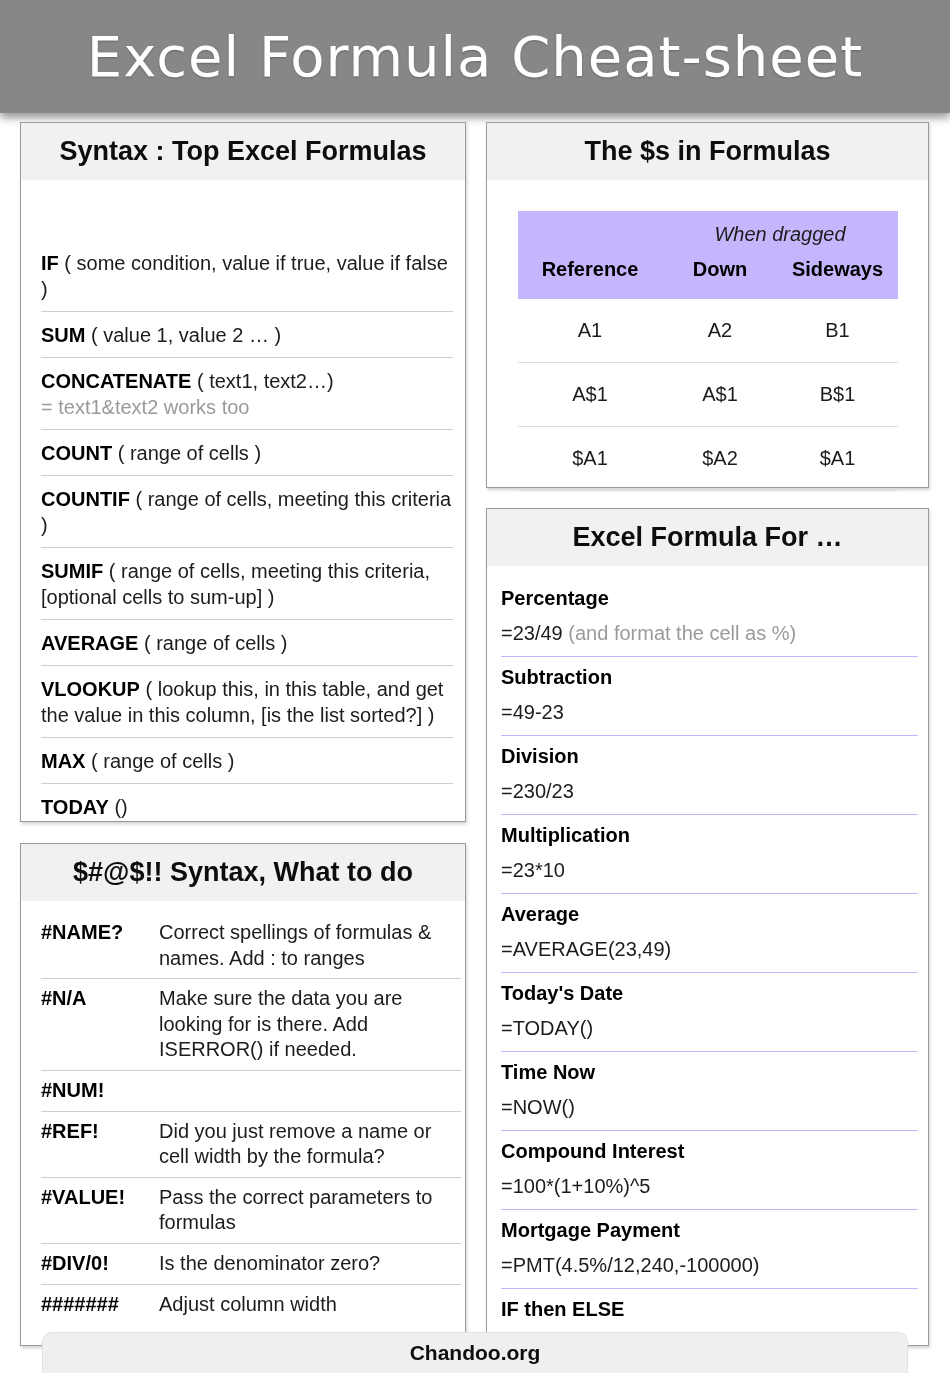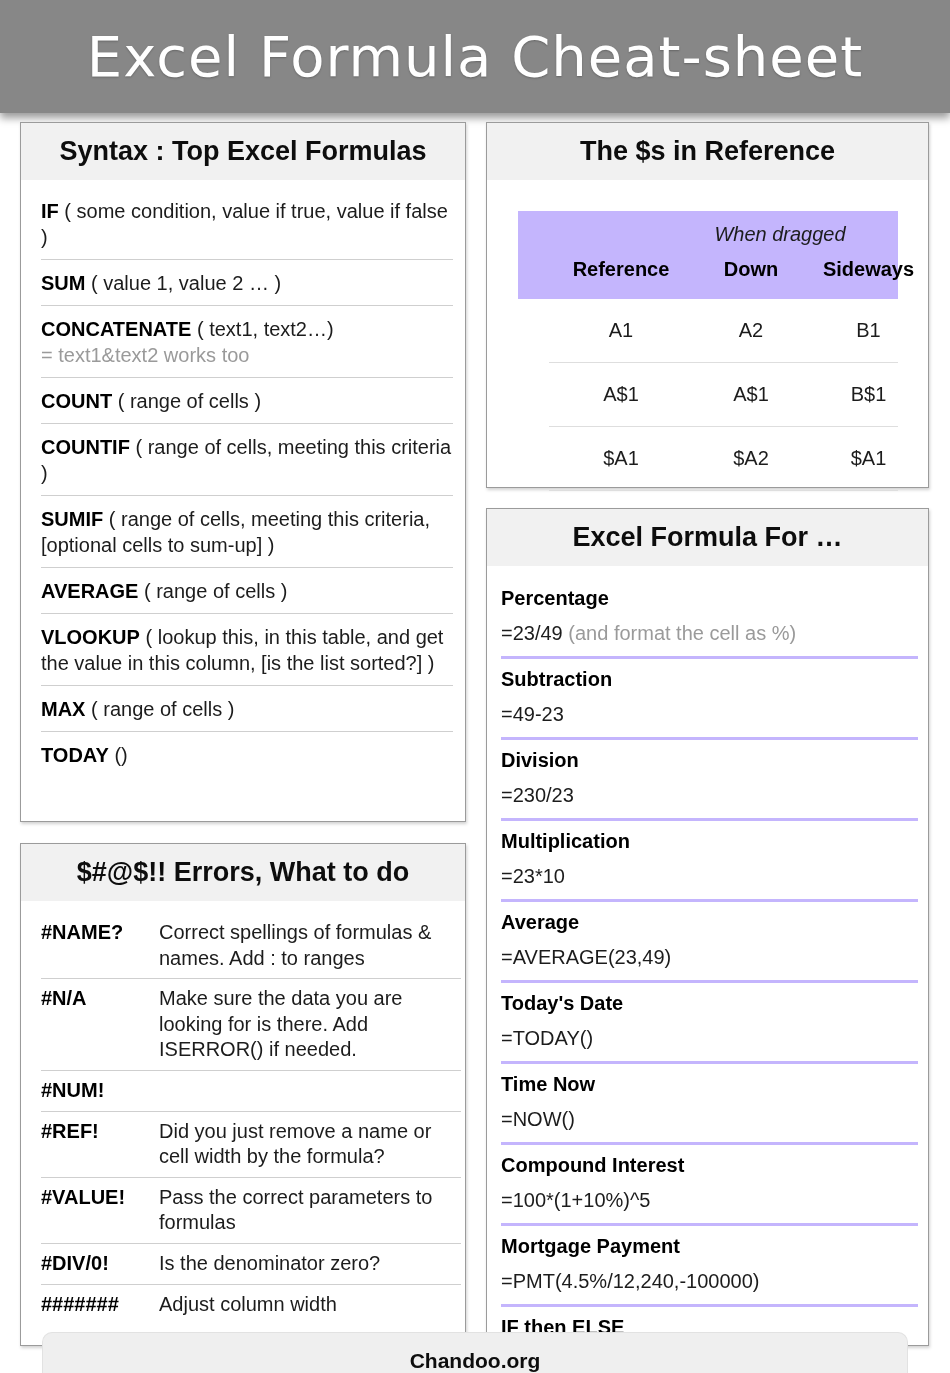--- a/index.html
+++ b/index.html
@@ -37,63 +37,63 @@
     display: flex; align-items: center; justify-content: center;
   }
   .panel-head .t { font-size: 27px; font-weight: bold; color: #0d0d0d; }
 
   #syntax-panel  { left: 20px;  top: 122px; width: 446px; height: 700px; }
   #dollars-panel { left: 486px; top: 122px; width: 443px; height: 366px; }
   #formulafor-panel { left: 486px; top: 508px; width: 443px; height: 838px; }
   #errors-panel  { left: 20px;  top: 843px; width: 446px; height: 503px; }
 
   
-  .sx-body { padding: 8px 12px 0 20px; }
+  .sx-body { padding: 20px 12px 0 20px; margin-top: 40px; }
   .sx-item {
     font-size: 20px; line-height: 1.3; padding: 10px 0 9px;
     border-bottom: 1px solid #cfcfcf;
   }
   .sx-item:last-child { border-bottom: none; }
   .note { color: #9a9a9a; }
   .sx-item .note { display: block; }
 
   
   .dl-table { width: 380px; margin: 31px auto 0; font-size: 20px; }
   .dl-head { background: #c4b5fd; padding: 6px 0 10px; }
   .dl-row-group { display: grid; grid-template-columns: 145px 235px; }
-  .dl-row { display: grid; grid-template-columns: 145px 115px 120px; margin-left: 31px; }
+  .dl-row { display: grid; grid-template-columns: 145px 115px 120px; }
   .dl-cell { text-align: center; padding: 8px 0; }
   .dl-group-label { font-style: italic; text-align: center; padding: 6px 0 4px; }
   .dl-body .dl-row { border-bottom: 1px solid #dedede; }
   .dl-body .dl-row:last-child { border-bottom: none; }
   .dl-body .dl-cell { padding: 20px 0; }
 
   
   .ff-body { padding: 12px 10px 0 14px; }
-  .ff-item { padding: 8px 0 10px; border-bottom: 3px solid #c4b5fd; }
+  .ff-item { padding: 8px 0 10px; border-bottom: 1px solid #c4b5fd; }
   .ff-item:last-child { border-bottom: none; }
   .ff-label { font-size: 20px; font-weight: bold; color: #000; margin-bottom: 10px; line-height: 1.25; }
   .ff-formula { font-size: 20px; line-height: 1.25; }
 
   
   .er-body { padding: 12px 4px 0 20px; }
   .er-row {
     display: grid; grid-template-columns: 118px 1fr;
     font-size: 20px; line-height: 1.28;
     padding: 7px 0; border-bottom: 1px solid #cfcfcf;
   }
   .er-row:last-child { border-bottom: none; }
   .er-code { font-weight: bold; color: #000; }
 
   
   .footer {
     position: absolute; left: 42px; top: 1332px; width: 866px; height: 41px;
     background: #efefef; border: 1px solid #e2e2e2; border-bottom: none;
     border-radius: 10px 10px 0 0;
-    display: flex; align-items: flex-end; justify-content: center;
+    display: flex; align-items: center; justify-content: center;
     z-index: 5;
   }
   .footer .brand { font-size: 21px; font-weight: bold; color: #0d0d0d; }
 </style>
 </head>
 <body>
 
 <header class="banner">
   <div class="banner-title">Excel Formula Cheat-sheet</div>
 </header>
@@ -142,21 +142,21 @@
     </div>
     <div class="sx-item">
       <span class="b">TODAY</span>
       <span>()</span>
     </div>
   </div>
 </section>
 
 <section class="panel" id="dollars-panel">
   <div class="panel-head">
-    <span class="t">The $s in Reference</span>
+    <span class="t">The $s in Formulas</span>
   </div>
   <div class="dl-table">
     <div class="dl-head">
       <div class="dl-row-group">
         <div class="dl-cell"></div>
         <div class="dl-group-label">When dragged</div>
       </div>
       <div class="dl-row">
         <div class="dl-cell b">Reference</div>
         <div class="dl-cell b">Down</div>
@@ -231,21 +231,21 @@
     </div>
     <div class="ff-item">
       <div class="ff-label">IF then ELSE</div>
       <div class="ff-formula">=IF(23&gt;49,"23 is big, but how?","49 is big")</div>
     </div>
   </div>
 </section>
 
 <section class="panel" id="errors-panel">
   <div class="panel-head">
-    <span class="t">$#@$!! Errors, What to do</span>
+    <span class="t">$#@$!! Syntax, What to do</span>
   </div>
   <div class="er-body">
     <div class="er-row">
       <div class="er-code">#NAME?</div>
       <div class="er-desc">Correct spellings of formulas &amp; names. Add : to ranges</div>
     </div>
     <div class="er-row">
       <div class="er-code">#N/A</div>
       <div class="er-desc">Make sure the data you are looking for is there. Add ISERROR() if needed.</div>
     </div>

